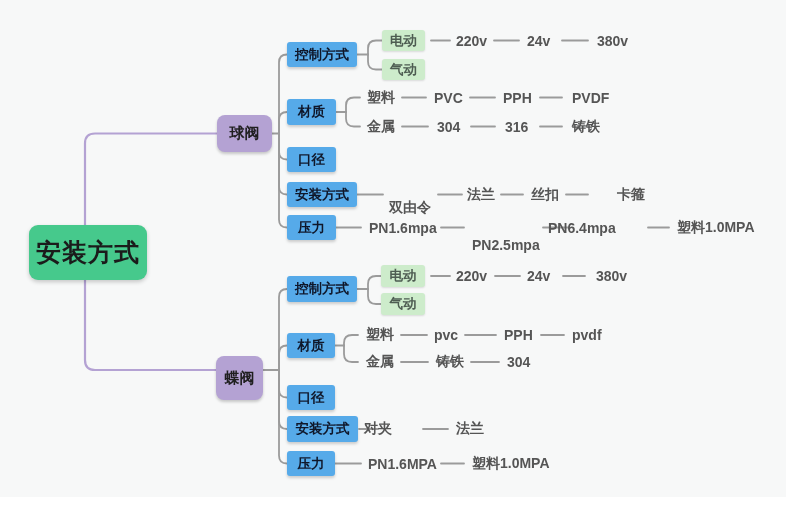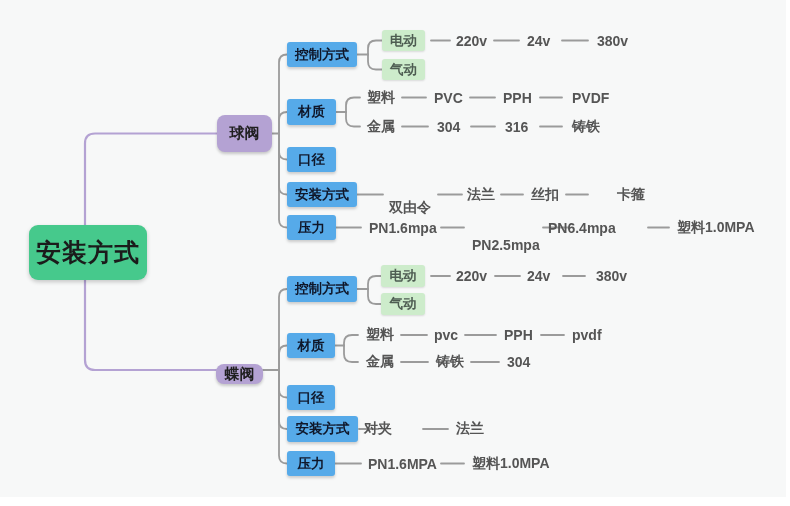--- a/index.html
+++ b/index.html
@@ -144,21 +144,21 @@
   <div class="tnode" style="left:467px;top:194.5px">法兰</div>
   <div class="tnode" style="left:531px;top:194.5px">丝扣</div>
   <div class="tnode" style="left:617px;top:194.5px">卡箍</div>
 
   <div class="node topic" style="left:287px;top:215px;width:49px;height:25px">压力</div>
   <div class="tnode" style="left:369px;top:227.5px">PN1.6mpa</div>
   <div class="tnode" style="left:472px;top:245px">PN2.5mpa</div>
   <div class="tnode" style="left:548px;top:227.5px">PN6.4mpa</div>
   <div class="tnode" style="left:677px;top:227.5px">塑料1.0MPA</div>
 
-  <div class="node branch" style="left:216px;top:364px;width:47px;height:20px">蝶阀</div>
+  <div class="node branch" style="left:216px;top:356px;width:47px;height:44px">蝶阀</div>
 
   <div class="node topic" style="left:287px;top:276px;width:70px;height:26px">控制方式</div>
   <div class="node mode" style="left:381px;top:265px;width:44px;height:22px">电动</div>
   <div class="node mode" style="left:381px;top:293px;width:44px;height:22px">气动</div>
   <div class="tnode" style="left:456px;top:276px">220v</div>
   <div class="tnode" style="left:527px;top:276px">24v</div>
   <div class="tnode" style="left:596px;top:276px">380v</div>
 
   <div class="node topic" style="left:287px;top:333px;width:48px;height:25px">材质</div>
   <div class="tnode" style="left:366px;top:335px">塑料</div>

